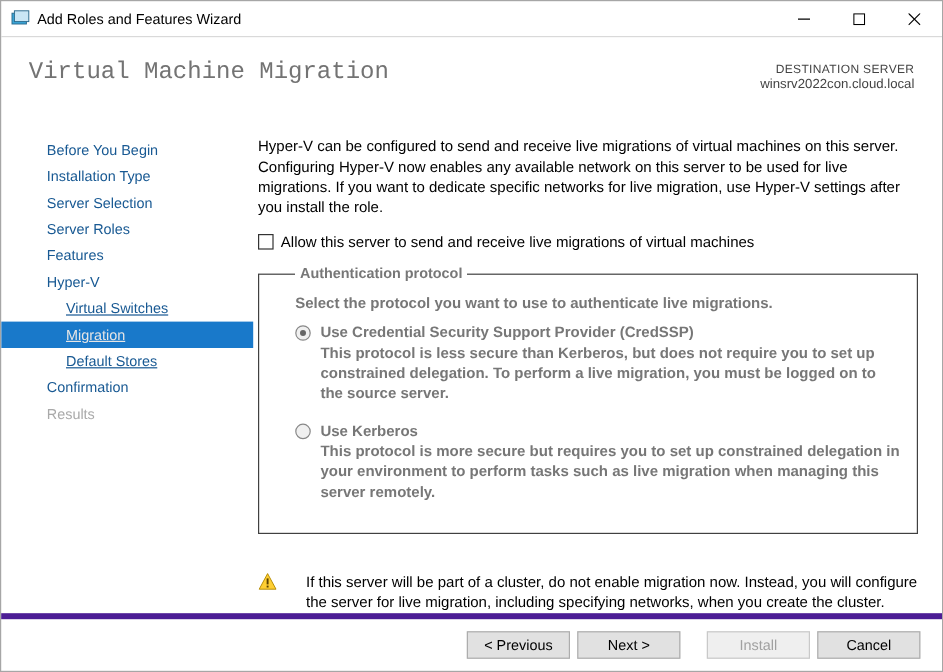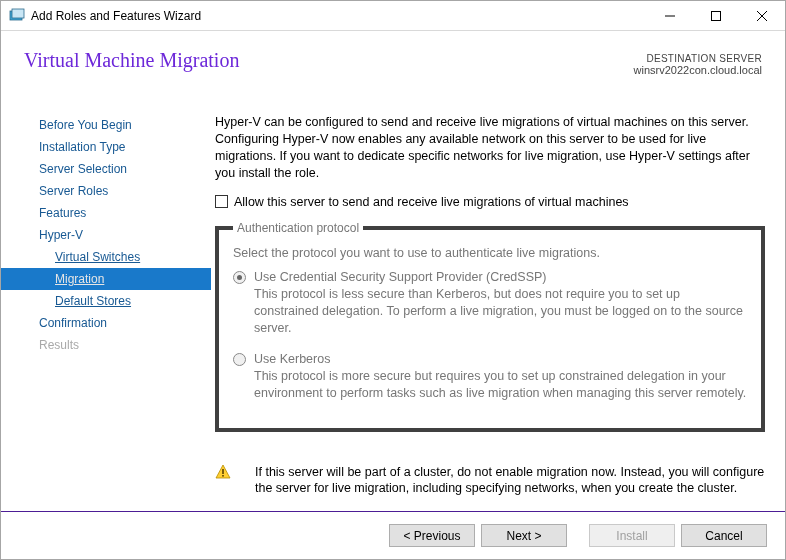--- a/index.html
+++ b/index.html
@@ -5,44 +5,44 @@
   * { box-sizing: border-box; }
   html, body { margin: 0; padding: 0; font-family: "Segoe UI", Arial, sans-serif; font-size: 12px; color: #000; }
   .window { width: 786px; height: 560px; background: #fff; border: 1px solid #a6a6a6; display: flex; flex-direction: column; position: relative; }
   .titlebar { height: 30px; display: flex; align-items: center; border-bottom: 1px solid #d9d9d9; }
   .titlebar .app-icon { width: 16px; height: 16px; margin: 0 6px 0 8px; display: flex; align-items: center; justify-content: center; }
   .titlebar .title { flex: 1; font-size: 12px; }
   .win-controls { display: flex; height: 100%; }
   .win-btn { width: 46px; height: 30px; display: flex; align-items: center; justify-content: center; }
   .win-btn svg { pointer-events: none; }
   .header-area { padding: 18px 23px 0 23px; height: 78px; display: flex; justify-content: space-between; }
-  .page-title { font-size: 20px; color: #6d28d9; font-family: Liberation Serif, serif; font-weight: 300; }
+  .page-title { font-size: 20px; color: #737373; font-family: Liberation Mono, monospace; font-weight: 300; }
   .dest-block { text-align: right; font-size: 11px; color: #444; padding-top: 4px;}
   .dest-label { text-transform: uppercase; font-size: 10px; letter-spacing: 0.3px;}
   .body-area { flex: 1; display: flex; padding: 0 10px 0 0; overflow: hidden;}
   .nav { width: 210px; padding: 5px 0 0 0; }
   .nav-item { padding: 4px 0 4px 38px; font-size: 12px; color: #185993; cursor: default; white-space: nowrap; }
   .nav-item.sub { padding-left: 54px; text-decoration: underline; }
   .nav-item.selected { background: #1979ca; color: #e5e5e5; }
   .nav-item.disabled { color: #a9a9a9; }
   .content { flex: 1; padding: 5px 10px 0 4px; font-size: 12.5px; color: #000; line-height: 1.35; }
   .para { margin-bottom: 12px; }
   .checkbox-row { display: flex; align-items: center; gap: 6px; margin-bottom: 10px; }
   .chk { width: 13px; height: 13px; border: 1px solid #333; background:#fff; flex-shrink:0;}
-  fieldset.auth { border: 4px solid #404040; margin: 0; padding: 8px 14px 14px 14px; color: #777; }
+  fieldset.auth { border: 1px solid #404040; margin: 0; padding: 8px 14px 14px 30px; color: #777; font-weight: bold; }
   fieldset.auth legend { font-size: 12px; color: #777; padding: 0 4px; }
   .auth .hint { margin-bottom: 8px; color:#777; }
   .radio-row { display: flex; gap: 8px; margin-bottom: 14px;}
   .radio { width: 13px; height: 13px; border: 1px solid #888; border-radius: 50%; background:#f0f0f0; flex-shrink:0; margin-top:2px; position:relative;}
   .radio.checked::after{content:"";position:absolute;left:3px;top:3px;width:5px;height:5px;border-radius:50%;background:#666;}
   .radio-body { flex: 1; color:#777; }
   .radio-body .r-label { color:#777; }
   .warn-row { display: flex; gap: 24px; margin-top: 32px; }
   .warn-icon { width:16px; height:16px; flex-shrink:0; }
-  .footer { height: 48px; border-top: 1px solid #4c1d95; display:flex; align-items:center; justify-content:flex-end; padding-right:18px; gap:6px; }
+  .footer { height: 48px; border-top: 5px solid #4c1d95; display:flex; align-items:center; justify-content:flex-end; padding-right:18px; gap:6px; }
   .btn { min-width: 86px; height: 23px; border: 1px solid #adadad; background: #e1e1e1; font-size:12px; display:flex; align-items:center; justify-content:center; padding: 0 10px;}
   .btn.disabled { color: #a0a0a0; border-color:#c9c9c9; background:#efefef;}
 </style>
 </head>
 <body>
 
 <div class="window">
 
   <div class="titlebar">
     <span class="app-icon">

